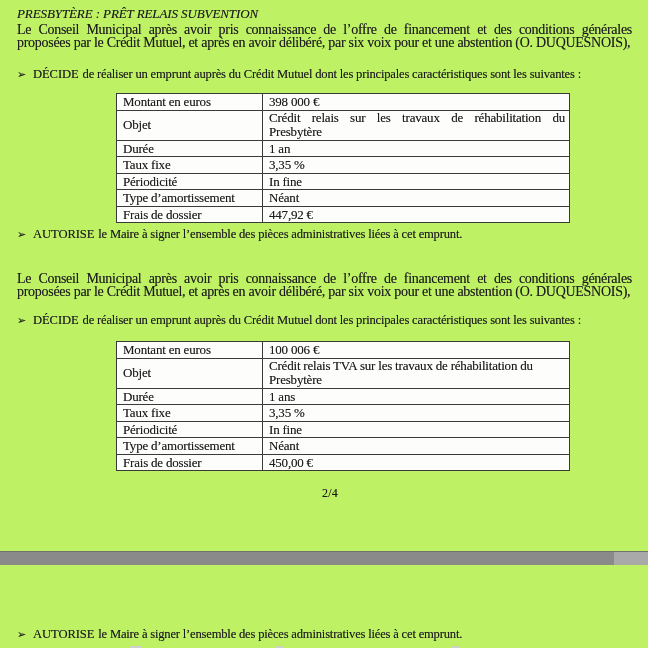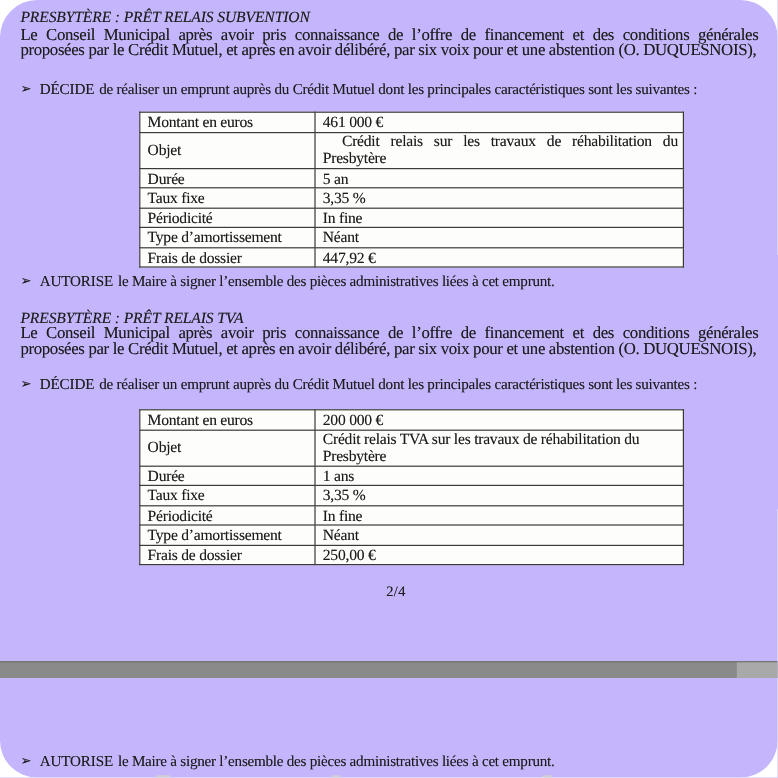--- a/index.html
+++ b/index.html
@@ -1,35 +1,34 @@
 <!DOCTYPE html>
 <html><head>
 <meta charset="utf-8">
 <style>
   html,body { margin:0; padding:0; }
   body { width:648px; height:648px; overflow:hidden; background:#ffffff; }
   .page {
-    position:relative; width:648px; height:648px; background:#c4b5fd;
+    position:relative; width:648px; height:648px; background:#bef264;
     font-family:"Liberation Serif", serif; color:#1d1d1d;
     text-shadow:0 0 0.35px rgba(45,45,45,0.55);
-    border-radius:31px;
   }
   .abs { position:absolute; }
   .doc-title { left:17px; font-style:italic; font-size:13px; letter-spacing:-0.1px; white-space:nowrap; }
   .para { left:17px; width:615px; font-size:14px; line-height:13.4px; text-align:justify; letter-spacing:-0.28px; }
   .bullet-line { left:17px; width:620px; font-size:12.6px; letter-spacing:-0.2px; white-space:nowrap; }
   .bullet { display:inline-block; margin-right:7px; font-size:11px; transform:translateY(-0.5px); }
   .b { font-weight:normal; margin-right:4px; letter-spacing:-0.1px; }
   table.loan { border-collapse:collapse; table-layout:fixed; width:433px; background:#fdfdfc;font-family:Liberation Serif, serif; }
   table.loan, table.loan td { border:1px solid #3a3a3a; }
   table.loan td { font-size:13px; line-height:15.5px; padding:0 4px 0 6px; letter-spacing:-0.2px; vertical-align:middle; overflow:hidden; }
   table.loan td.c1 { width:135px; }
   table.loan td.c2 { width:296px; }
   table.loan td div { line-height:14.5px; }
-  .jline { text-align:justify; text-align-last:justify;margin-left:16px; }
+  .jline { text-align:justify; text-align-last:justify; }
   .pagenum { left:0; width:660px; text-align:center; font-size:12px; letter-spacing:0.3px; }
   .pagebreak { left:0; width:648px; height:13px; background:#8a8a8a; border-top:1px solid #6f6f6f; }
   .pagebreak .tail { position:absolute; right:0; top:0; height:100%; width:34px; background:#a9a9a9; }
   .smudge { height:2px; background:#cfcfcf; border-radius:1px; }
 </style>
 </head>
 <body>
 
 <div class="page">
 
@@ -38,32 +37,32 @@
   <div class="abs para" style="top:23px;">Le Conseil Municipal après avoir pris connaissance de l’offre de financement et des conditions générales proposées par le Crédit Mutuel, et après en avoir délibéré, par six voix pour et une abstention (O. DUQUESNOIS),</div>
 
   <div class="abs bullet-line" style="top:67px;">
     <span class="bullet">➢</span><span class="b">DÉCIDE</span><span>de réaliser un emprunt auprès du Crédit Mutuel dont les principales caractéristiques sont les suivantes :</span>
   </div>
 
   <table class="loan abs" style="top:93px; left:116px;">
     <tbody>
         <tr>
           <td class="c1">Montant en euros</td>
-          <td class="c2">461 000 €</td>
+          <td class="c2">398 000 €</td>
         </tr>
         <tr>
           <td class="c1">Objet</td>
           <td class="c2">
             <div class="jline">Crédit relais sur les travaux de réhabilitation du</div>
             <div>Presbytère</div>
           </td>
         </tr>
         <tr>
           <td class="c1">Durée</td>
-          <td class="c2">5 an</td>
+          <td class="c2">1 an</td>
         </tr>
         <tr>
           <td class="c1">Taux fixe</td>
           <td class="c2">3,35 %</td>
         </tr>
         <tr>
           <td class="c1">Périodicité</td>
           <td class="c2">In fine</td>
         </tr>
         <tr>
@@ -74,33 +73,32 @@
           <td class="c1">Frais de dossier</td>
           <td class="c2">447,92 €</td>
         </tr>
       </tbody>
   </table>
 
   <div class="abs bullet-line" style="top:227px;">
     <span class="bullet">➢</span><span class="b">AUTORISE</span><span>le Maire à signer l’ensemble des pièces administratives liées à cet emprunt.</span>
   </div>
 
-  <div class="abs doc-title" style="top:257px;">PRESBYTÈRE : PRÊT RELAIS TVA</div>
 
   <div class="abs para" style="top:272px;">Le Conseil Municipal après avoir pris connaissance de l’offre de financement et des conditions générales proposées par le Crédit Mutuel, et après en avoir délibéré, par six voix pour et une abstention (O. DUQUESNOIS),</div>
 
   <div class="abs bullet-line" style="top:313px;">
     <span class="bullet">➢</span><span class="b">DÉCIDE</span><span>de réaliser un emprunt auprès du Crédit Mutuel dont les principales caractéristiques sont les suivantes :</span>
   </div>
 
   <table class="loan abs" style="top:341px; left:116px;">
     <tbody>
         <tr>
           <td class="c1">Montant en euros</td>
-          <td class="c2">200 000 €</td>
+          <td class="c2">100 006 €</td>
         </tr>
         <tr>
           <td class="c1">Objet</td>
           <td class="c2">
             <div>Crédit relais TVA sur les travaux de réhabilitation du</div>
             <div>Presbytère</div>
           </td>
         </tr>
         <tr>
           <td class="c1">Durée</td>
@@ -113,21 +111,21 @@
         <tr>
           <td class="c1">Périodicité</td>
           <td class="c2">In fine</td>
         </tr>
         <tr>
           <td class="c1">Type d’amortissement</td>
           <td class="c2">Néant</td>
         </tr>
         <tr>
           <td class="c1">Frais de dossier</td>
-          <td class="c2">250,00 €</td>
+          <td class="c2">450,00 €</td>
         </tr>
       </tbody>
   </table>
 
   <div class="abs pagenum" style="top:486px;">2/4</div>
 
   <div class="abs pagebreak" style="top:551px;">
     <div class="tail"></div>
   </div>
 

